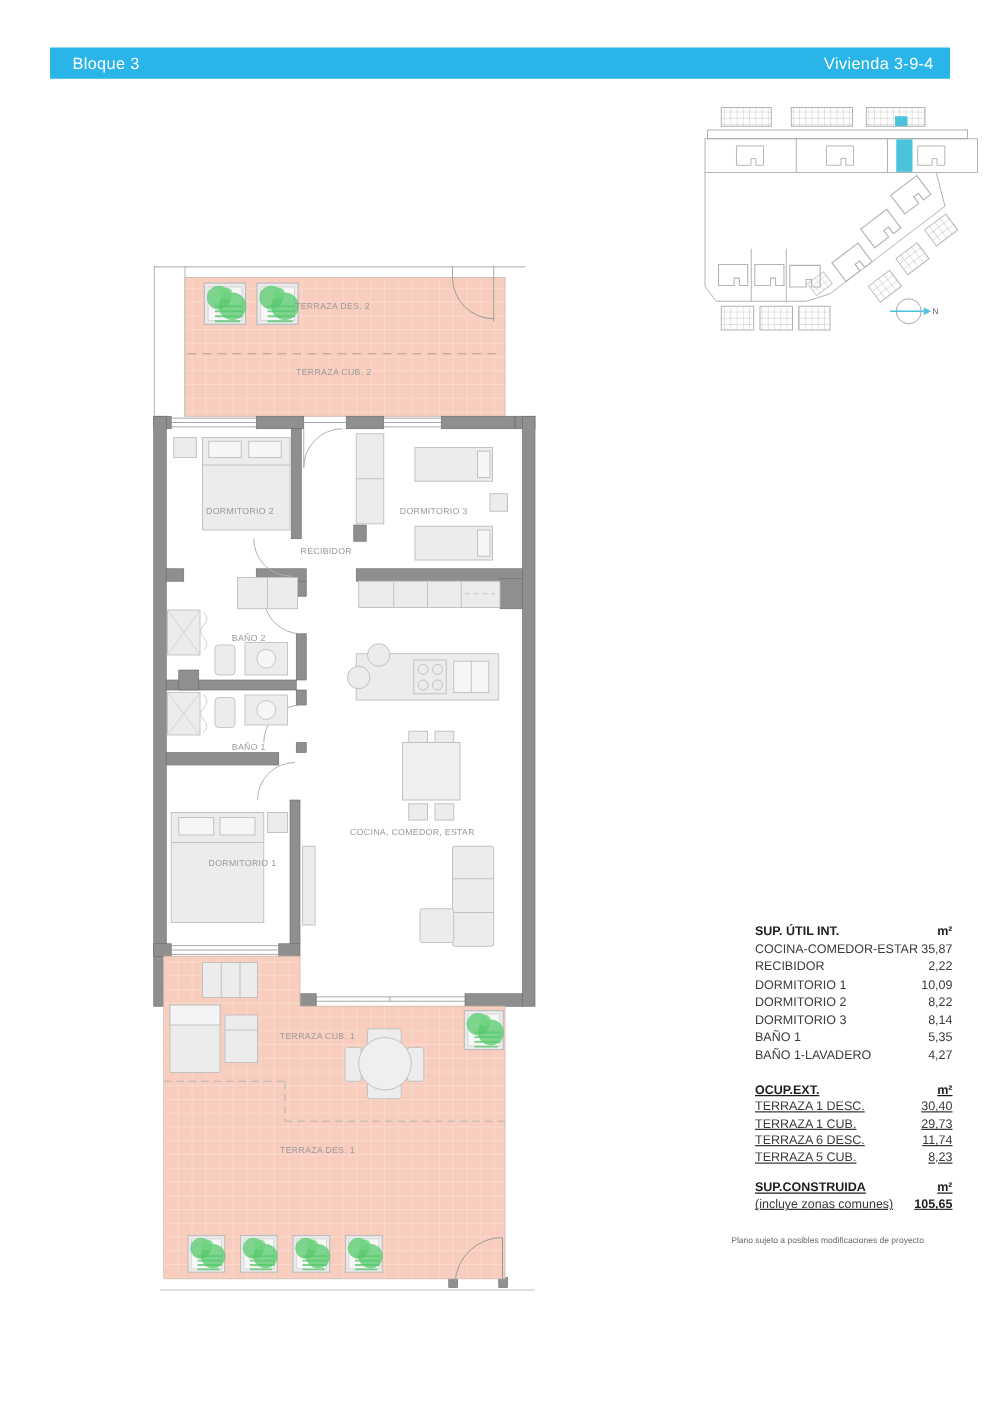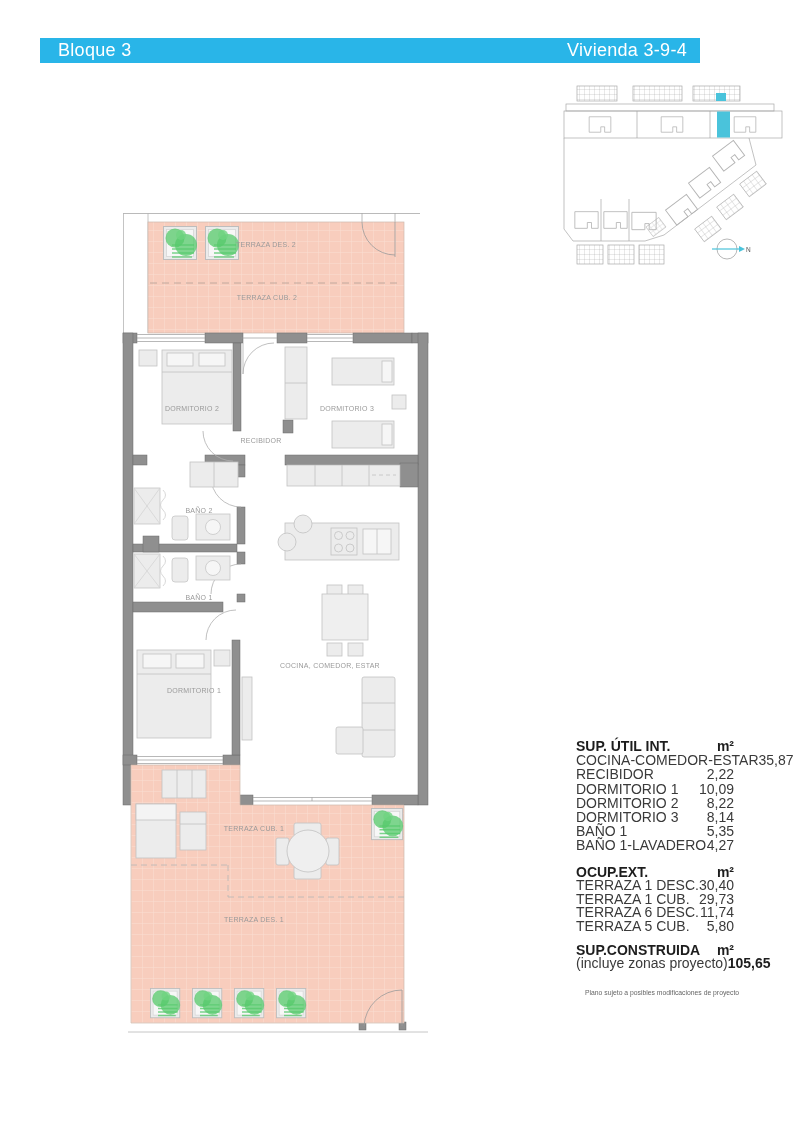--- a/index.html
+++ b/index.html
@@ -1,25 +1,25 @@
 <!DOCTYPE html>
 <html><head>
 <meta charset="utf-8">
 <style>
   html,body{margin:0;padding:0;background:#fff;}
   .sheet{position:relative;width:800px;height:1132px;background:#fff;overflow:hidden;
          font-family:"Liberation Sans",sans-serif;}
-  .titlebar{position:absolute;left:40px;top:38px;width:660px;height:25px;background:#29b5e8;
+  .titlebar{position:absolute;left:40px;top:38px;width:720px;height:25px;background:#29b5e8;
             color:#fff;display:flex;justify-content:space-between;align-items:center;
-            padding:0 13px 0 18px;box-sizing:border-box;font-size:18px;letter-spacing:.3px;}
+            padding:0 13px 0 18px;box-sizing:border-box;font-size:13px;letter-spacing:.3px;}
   svg.plan{position:absolute;left:0;top:0;}
-  .tbl{position:absolute;left:576px;width:158px;font-size:14px;color:#3a3a3a;}
+  .tbl{position:absolute;left:604px;width:158px;font-size:10px;color:#3a3a3a;}
   .tbl .row{display:flex;justify-content:space-between;white-space:nowrap;}
   .lh14 .row{line-height:14.2px;}
-  .lh13 .row{line-height:13.4px;}
+  .lh13 .row{line-height:13.4px;text-decoration:underline;}
   .hd{font-weight:bold;color:#1d1d1d;}
   .b{font-weight:bold;color:#1d1d1d;}
   .note{position:absolute;left:585px;top:989px;width:175px;font-size:6.8px;color:#666;}
   text{font-family:"Liberation Sans",sans-serif;}
   .roomlbl{fill:#9a9a9a;font-size:7px;letter-spacing:.25px;}
 </style>
 </head>
 <body>
 
 <div class="sheet">
@@ -336,29 +336,29 @@
     <div class="row">
         <span>TERRAZA 1 CUB.</span>
         <span>29,73</span>
       </div>
     <div class="row">
         <span>TERRAZA 6 DESC.</span>
         <span>11,74</span>
       </div>
     <div class="row">
         <span>TERRAZA 5 CUB.</span>
-        <span>5,80</span>
+        <span>8,23</span>
       </div>
   </div>
 
   <div class="tbl lh13" style="top:944px">
     <div class="row hd">
       <span>SUP.CONSTRUIDA</span>
       <span>m²</span>
     </div>
     <div class="row">
-      <span>(incluye zonas proyecto)</span>
+      <span>(incluye zonas comunes)</span>
       <span class="b">105,65</span>
     </div>
   </div>
 
   <div class="note">Plano sujeto a posibles modificaciones de proyecto</div>
 </div>
 
 </body></html>

